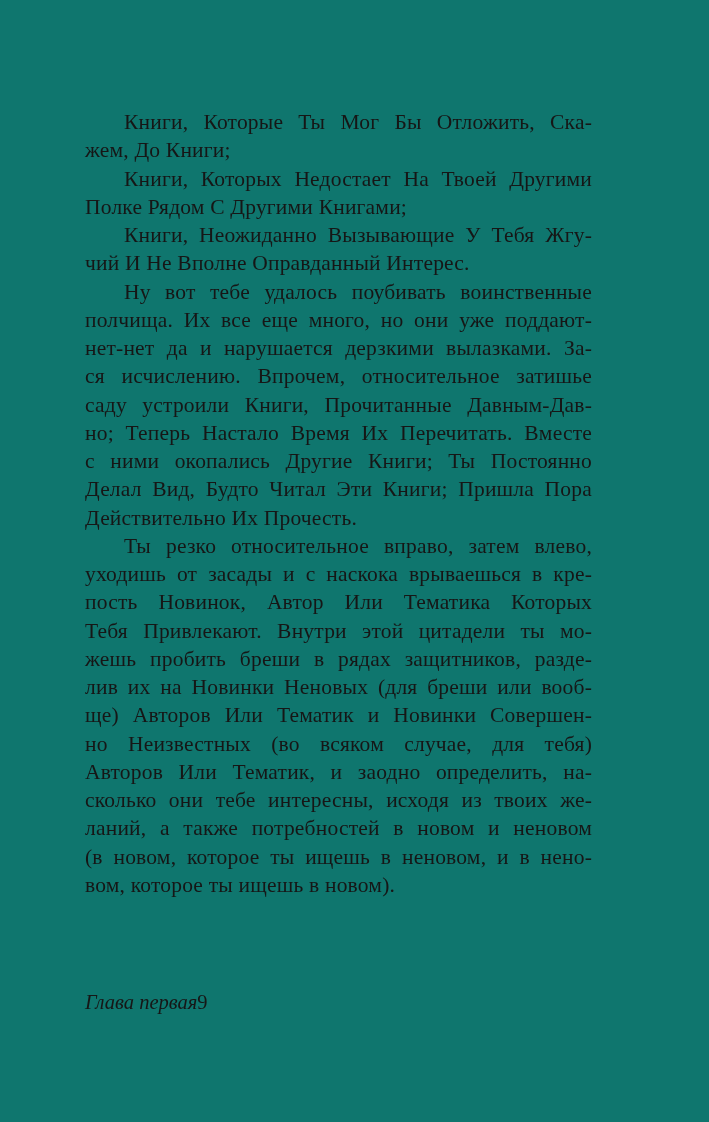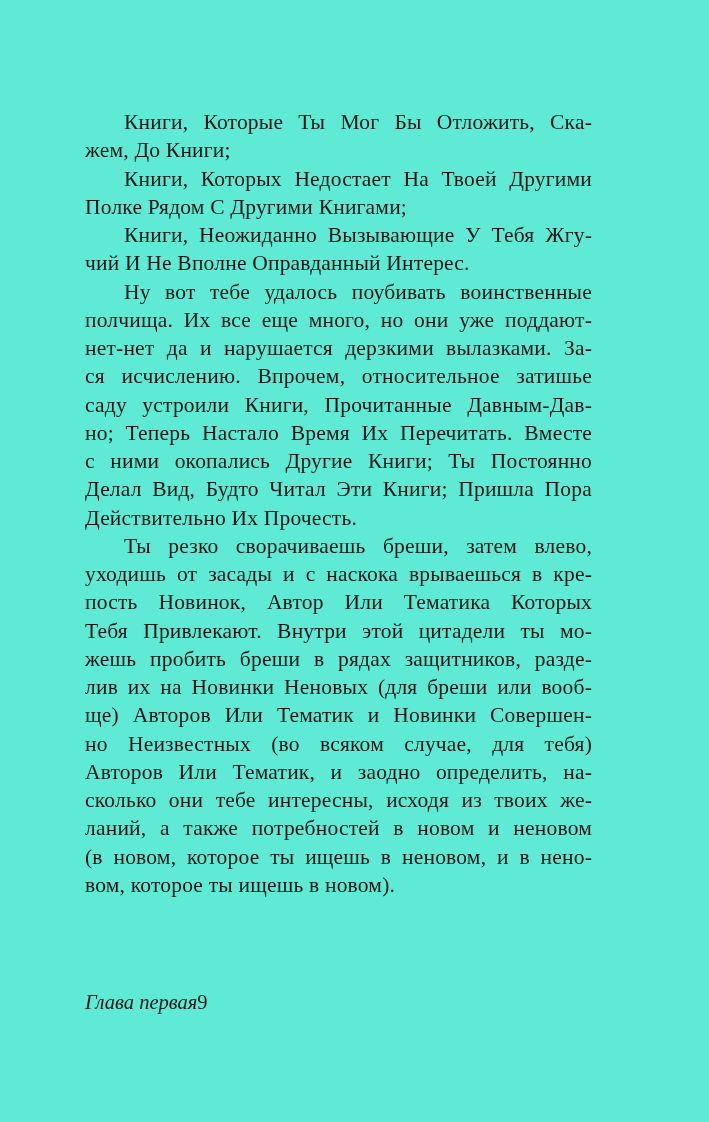--- a/index.html
+++ b/index.html
@@ -4,21 +4,21 @@
 <style>
   html, body {
     margin: 0;
     padding: 0;
     background: #ffffff;
   }
   .page {
     position: relative;
     width: 709px;
     height: 1122px;
-    background: #5eead4;
+    background: #0f766e;
     overflow: hidden;
     font-family: "Liberation Serif", serif;
     color: #161616;
   }
   .body-text {
     position: absolute;
     left: 85px;
     top: 108px;
     width: 507px;
     font-size: 21.5px;
@@ -74,21 +74,21 @@
         <div class="line jst">полчища. Их все еще много, но они уже поддают-</div>
         <div class="line jst">нет-нет да и нарушается дерзкими вылазками. За-</div>
         <div class="line jst">ся исчислению. Впрочем, относительное затишье</div>
         <div class="line jst">саду устроили Книги, Прочитанные Давным-Дав-</div>
         <div class="line jst">но; Теперь Настало Время Их Перечитать. Вместе</div>
         <div class="line jst">с ними окопались Другие Книги; Ты Постоянно</div>
         <div class="line jst">Делал Вид, Будто Читал Эти Книги; Пришла Пора</div>
         <div class="line">Действительно Их Прочесть.</div>
       </div>
       <div class="paragraph">
-        <div class="line first jst">Ты резко сворачиваешь бреши, затем влево,</div>
+        <div class="line first jst">Ты резко относительное вправо, затем влево,</div>
         <div class="line jst">уходишь от засады и с наскока врываешься в кре-</div>
         <div class="line jst">пость Новинок, Автор Или Тематика Которых</div>
         <div class="line jst">Тебя Привлекают. Внутри этой цитадели ты мо-</div>
         <div class="line jst">жешь пробить бреши в рядах защитников, разде-</div>
         <div class="line jst">лив их на Новинки Неновых (для бреши или вооб-</div>
         <div class="line jst">ще) Авторов Или Тематик и Новинки Совершен-</div>
         <div class="line jst">но Неизвестных (во всяком случае, для тебя)</div>
         <div class="line jst">Авторов Или Тематик, и заодно определить, на-</div>
         <div class="line jst">сколько они тебе интересны, исходя из твоих же-</div>
         <div class="line jst">ланий, а также потребностей в новом и неновом</div>

